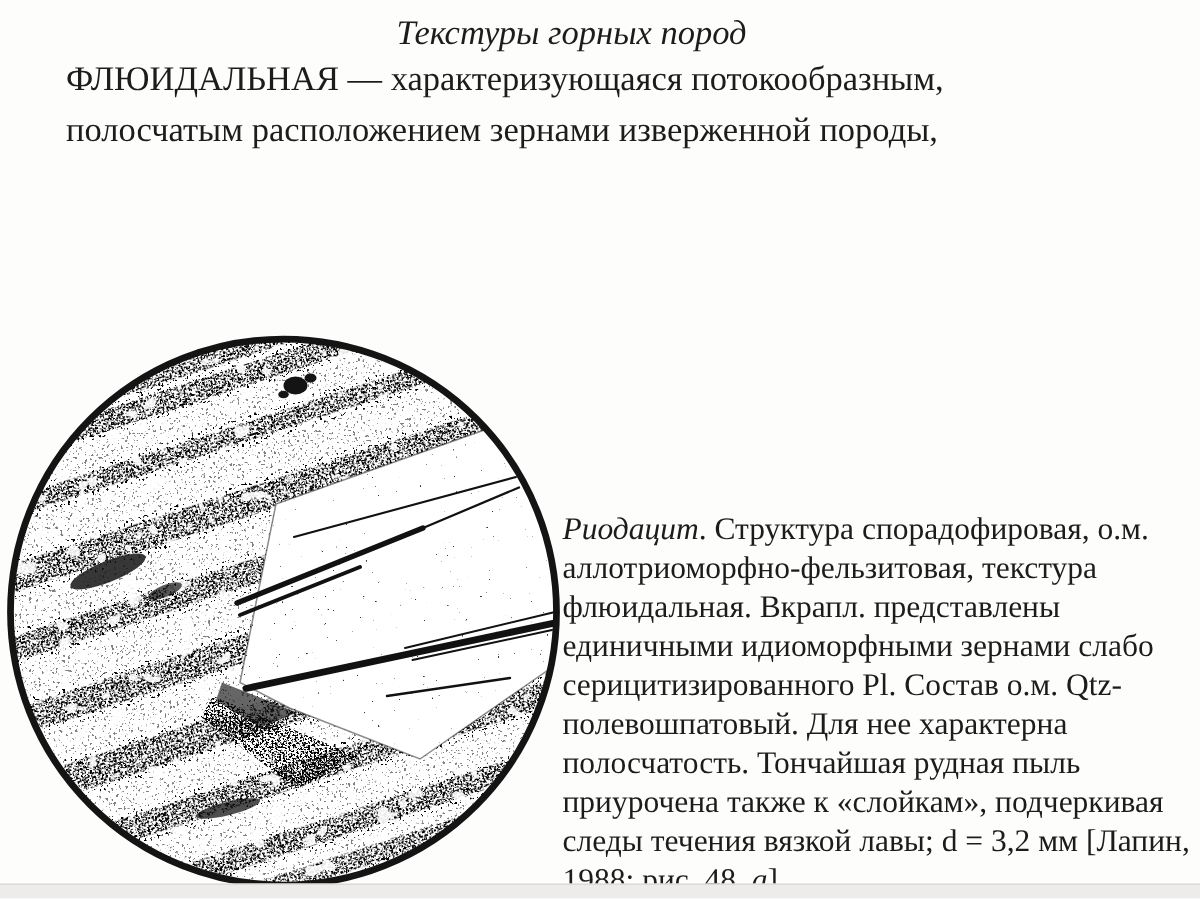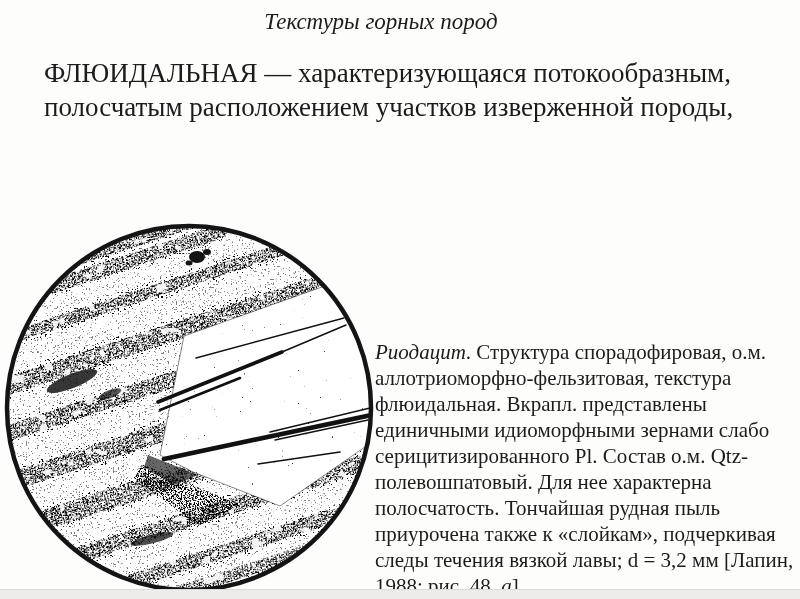--- a/index.html
+++ b/index.html
@@ -13,21 +13,21 @@
   }
   .title {
     position:absolute; top:9px; left:0; width:762px;
     text-align:center;
     font-size:23px; line-height:26px;
     white-space:nowrap;
     font-style:italic;
   }
   .definition {
     position:absolute; top:36px; left:44px; width:720px;
-    font-size:27px; line-height:34px;margin-top:20px;
+    font-size:23px; line-height:34px;
   }
   .def-line { white-space:nowrap; }
   .figure-wrap {
     position:absolute; left:2px; top:221px;
     width:374px; height:374px;
   }
   .description {
     position:absolute; left:375px; top:318px; width:432px;
     font-size:21px; line-height:26px;
     text-align:left;
@@ -39,21 +39,21 @@
     border-top:1px solid #dddbd7;
   }
 </style>
 </head>
 <body>
 
 <div class="title">Текстуры горных пород</div>
 
 <div class="definition">
   <div class="def-line">ФЛЮИДАЛЬНАЯ — характеризующаяся потокообразным,</div>
-  <div class="def-line">полосчатым расположением участков изверженной породы,</div>
+  <div class="def-line">полосчатым расположением зернами изверженной породы,</div>
 </div>
 
 <div class="figure-wrap">
   <svg width="374" height="374" viewBox="0 0 374 374" aria-hidden="true">
     <defs>
       <clipPath id="circClip">
           <circle cx="187" cy="187" r="182"></circle>
         </clipPath>
       <clipPath id="crystClip">
           <polygon points="158,234 182,115 396,39 396,203 278,285 191,251"></polygon>

